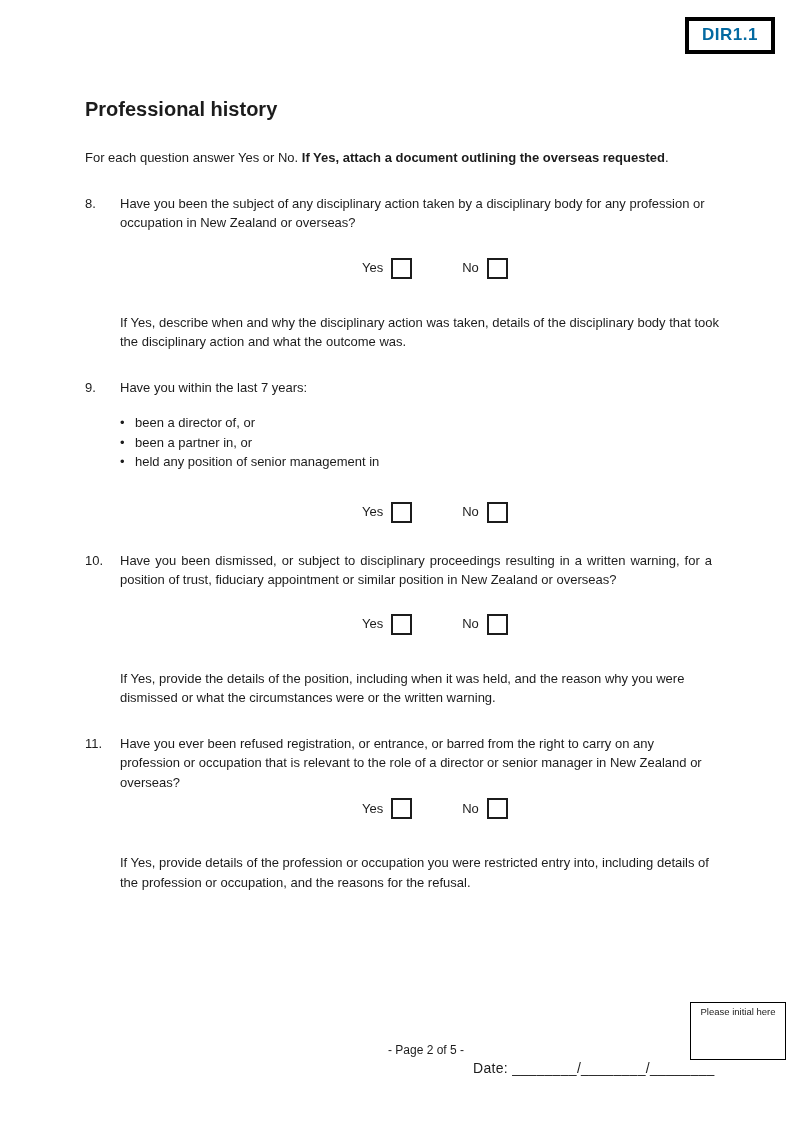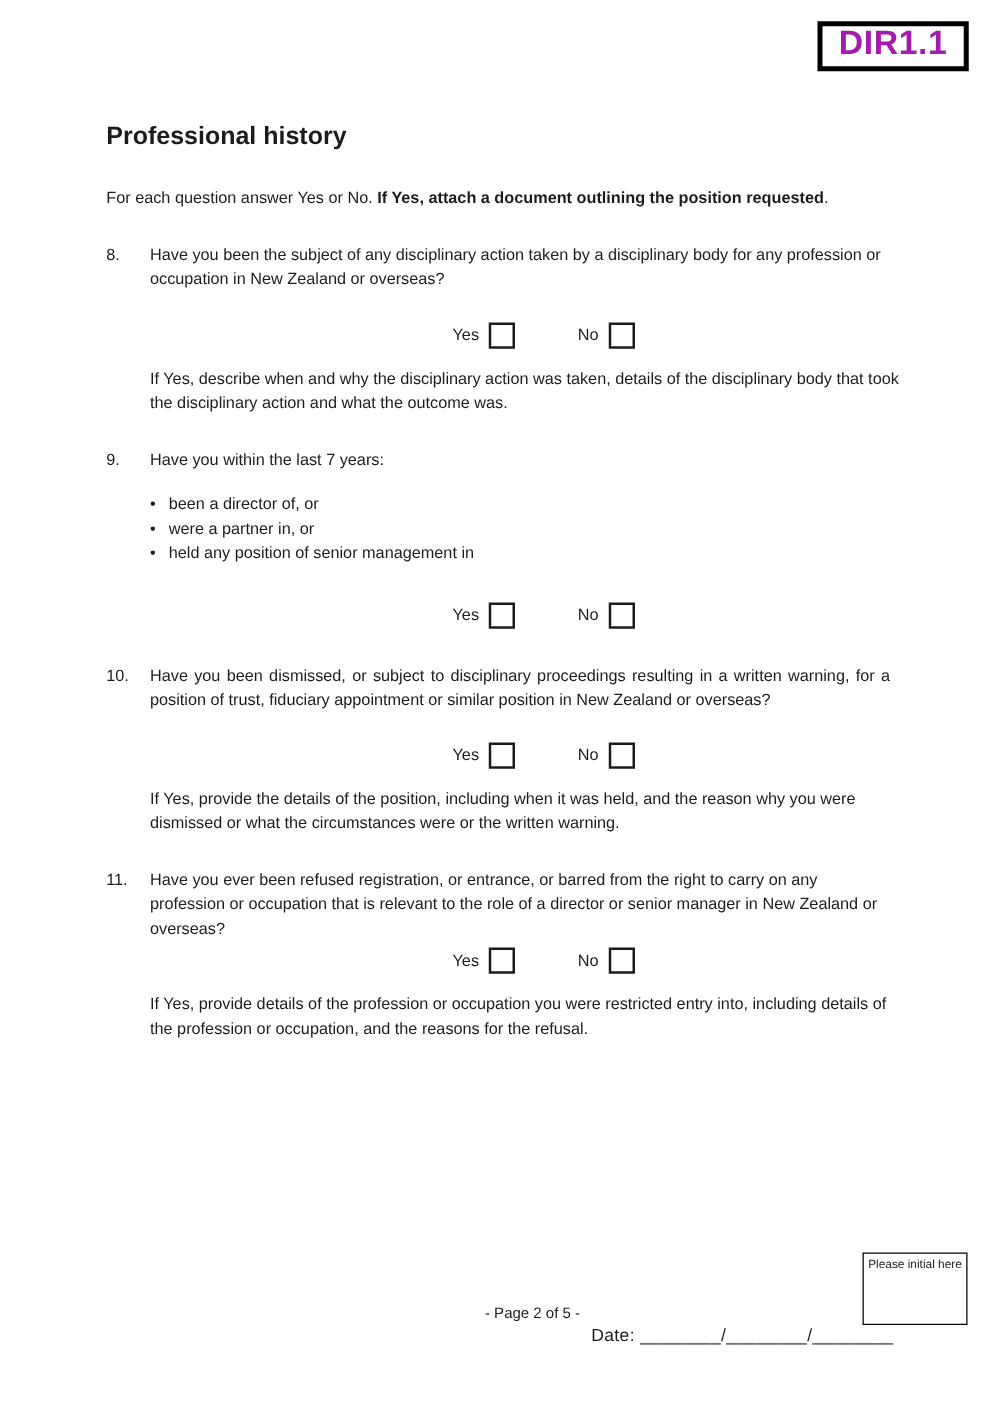--- a/index.html
+++ b/index.html
@@ -7,64 +7,64 @@
   body { font-family:"Liberation Sans", sans-serif; color:#1c1c1c; }
   .page {
     position:relative; width:800px; height:1130px; margin:0 auto;
     background:#fff; padding:98px 88px 0 85px;
     font-size:13px; line-height:19.5px;
   }
   .dir-box {
     position:absolute; top:17px; right:25px;
     border:4px solid #000; padding:4px 13px; background:#fff;
   }
-  .dir-code { font-size:27px; font-weight:bold; letter-spacing:.5px; color:#a21caf; }
+  .dir-code { font-size:17px; font-weight:bold; letter-spacing:.5px; color:#0369a1; }
   .section-title { font-size:20px; font-weight:bold; line-height:22px; }
   .intro { margin-top:28px; }
   .b { font-weight:bold; }
   .q { display:flex; margin-top:26px; }
   .qnum { width:35px; flex-shrink:0; }
   .qbody { width:600px; }
   .justify { text-align:justify; }
   .yesno { display:flex; align-items:center; margin-left:277px; height:25px; }
   .checkbox {
     display:inline-block; width:21px; height:21px;
     border:2px solid #1c1c1c; background:#fff; margin-left:8px; flex-shrink:0;
   }
   .no-label { margin-left:50px; }
   .ifyes { margin-left:35px; width:600px; margin-top:26px; }
-  .mt23 { margin-top:23px; } .mt25 { margin-top:12px; } .mt27 { margin-top:27px; }
+  .mt23 { margin-top:23px; } .mt25 { margin-top:32px; } .mt27 { margin-top:27px; }
   .mt28 { margin-top:28px; } .mt22 { margin-top:22px; } .mt4 { margin-top:4px; }
   .bullets { margin-left:35px; margin-top:16px; width:600px; }
   .bullet-item { display:flex; }
   .bullet-dot { width:15px; flex-shrink:0; }
   .continuation { margin-left:35px; width:600px; margin-top:19px; }
   .page-num {
     position:absolute; top:1041px; left:0; width:800px;
     text-align:center; font-size:12px; transform:translateX(26px);
   }
   .date-line { position:absolute; top:1059px; left:473px; font-size:14px; letter-spacing:.3px; }
   .initial-box {
-    position:absolute; top:1002px; left:690px; width:84px; height:58px;
+    position:absolute; top:1002px; left:690px; width:96px; height:58px;
     border:1px solid #000; background:#fff;
   }
   .initial-box-label { display:block; padding-top:3px; text-align:center; font-size:9.5px; line-height:12px; }
 </style>
 </head>
 <body>
 
 <div class="page">
 
   <div class="dir-box">
     <span class="dir-code">DIR1.1</span>
   </div>
 
   <div class="section-title">Professional history</div>
 
-  <p class="intro"><span>For each question answer Yes or No.  </span><span class="b">If Yes, attach a document outlining the position requested</span><span>.</span></p>
+  <p class="intro"><span>For each question answer Yes or No.  </span><span class="b">If Yes, attach a document outlining the overseas requested</span><span>.</span></p>
 
   <div class="q">
     <div class="qnum">8.</div>
     <div class="qbody">Have you been the subject of any disciplinary action taken by a disciplinary body for any profession or occupation in New Zealand or overseas?</div>
   </div>
   <div class="yesno mt23">
     <span>Yes</span>
     <span class="checkbox"></span>
     <span class="no-label">No</span>
     <span class="checkbox"></span>
@@ -75,21 +75,21 @@
     <div class="qnum">9.</div>
     <div class="qbody">Have you within the last 7 years:</div>
   </div>
   <div class="bullets">
     <div class="bullet-item">
       <span class="bullet-dot">•</span>
       <span>been a director of, or</span>
     </div>
     <div class="bullet-item">
       <span class="bullet-dot">•</span>
-      <span>were a partner in, or</span>
+      <span>been a partner in, or</span>
     </div>
     <div class="bullet-item">
       <span class="bullet-dot">•</span>
       <span>held any position of senior management in</span>
     </div>
   </div>
   <div class="yesno mt28">
     <span>Yes</span>
     <span class="checkbox"></span>
     <span class="no-label">No</span>

